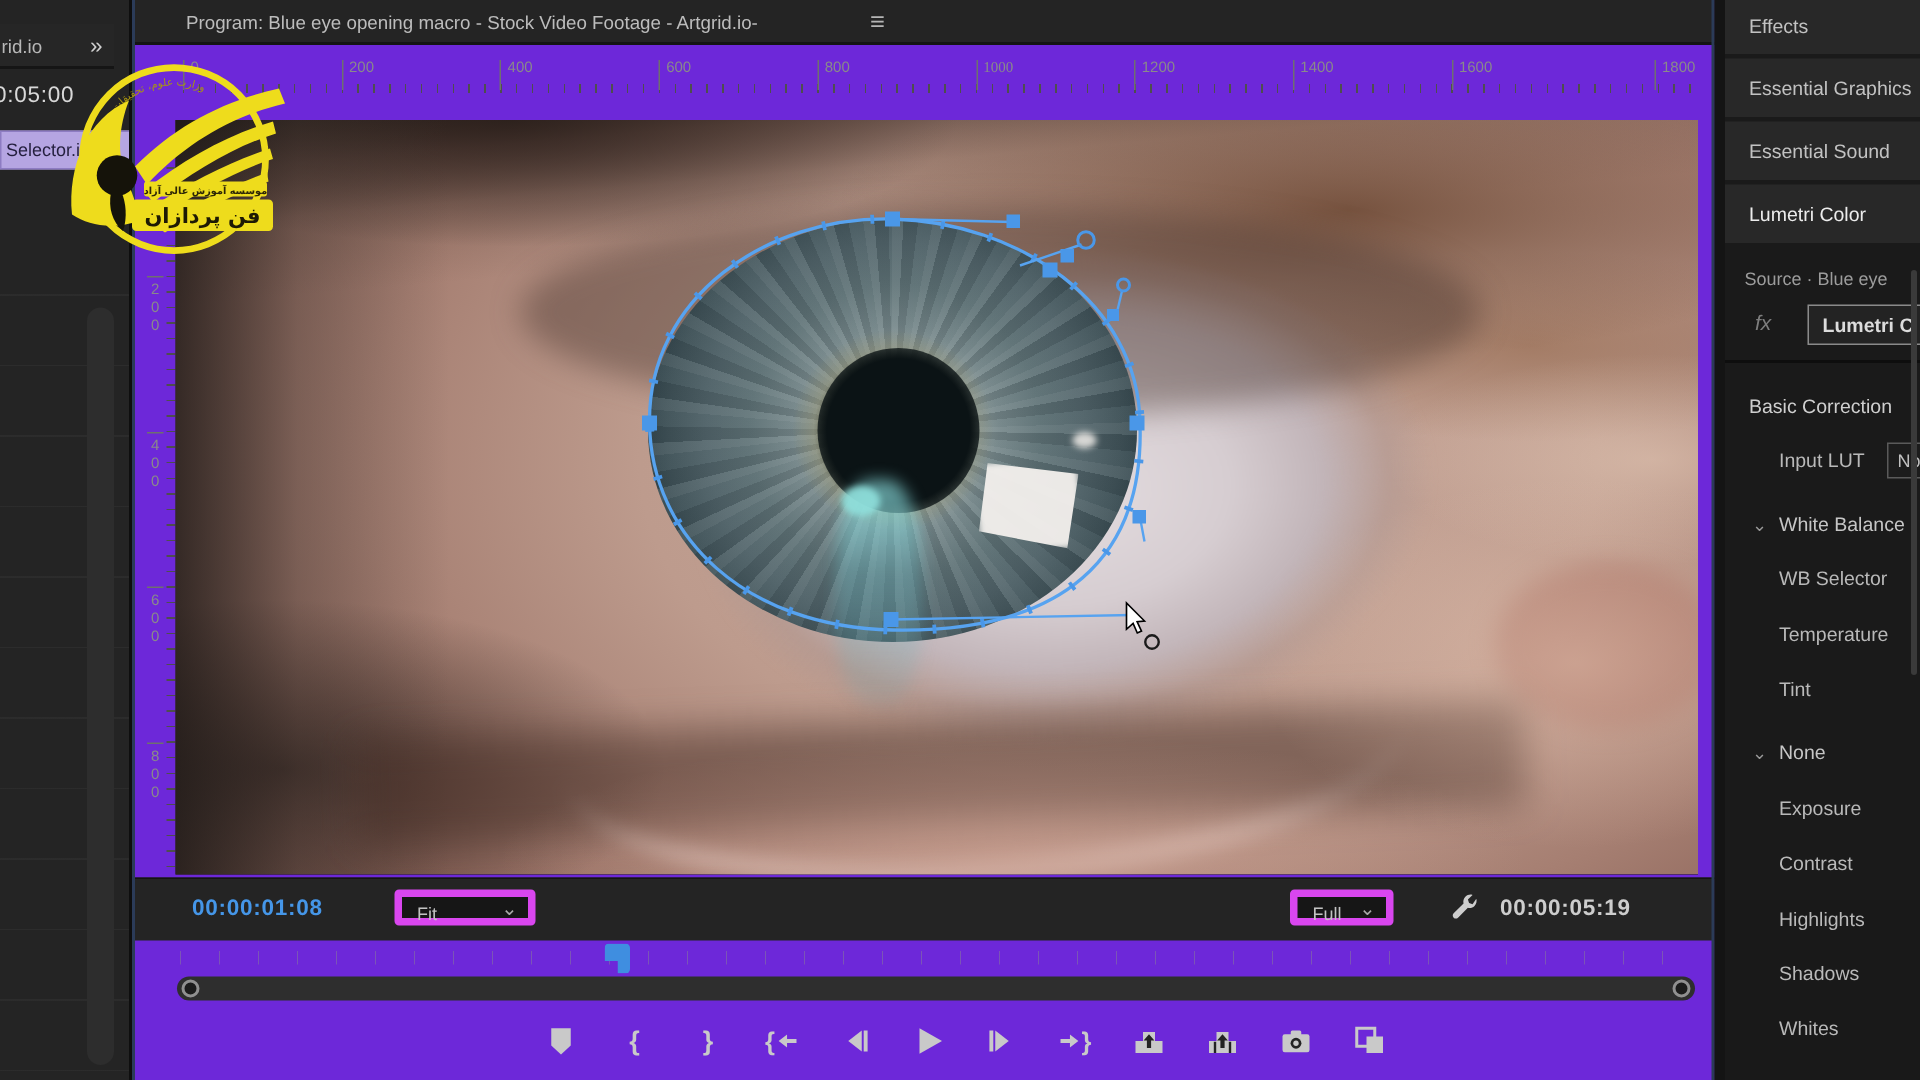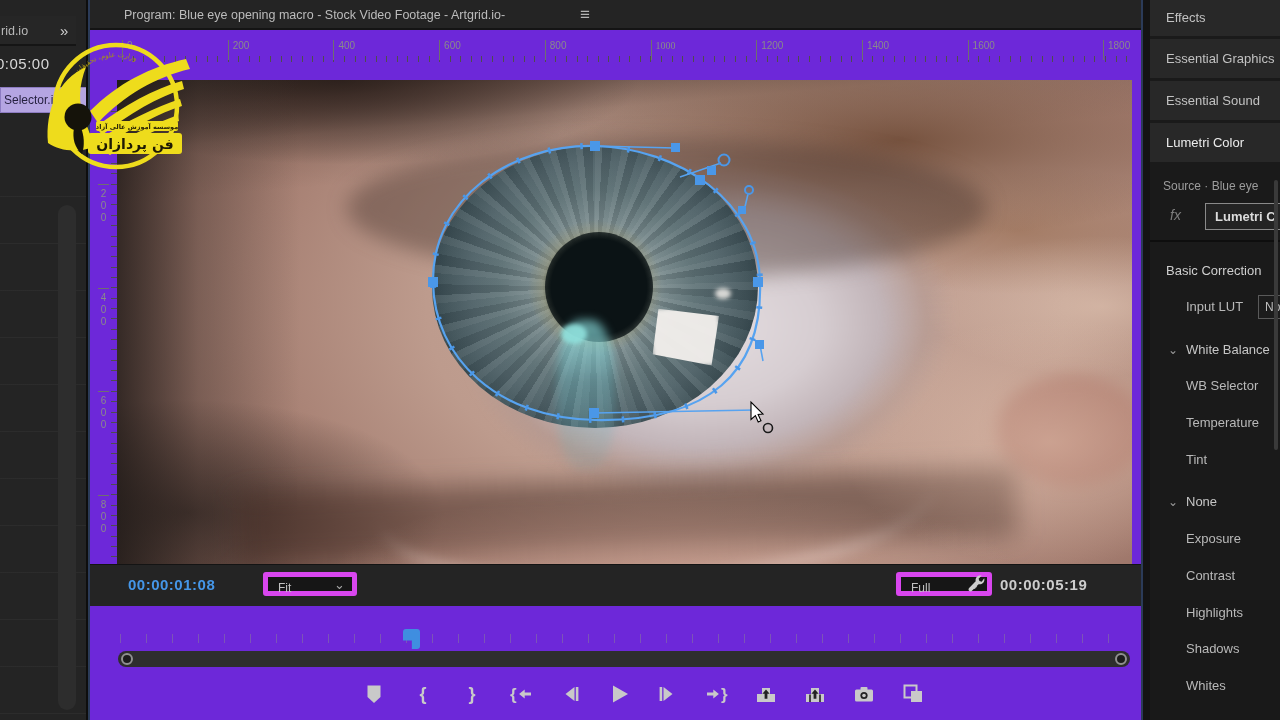--- a/index.html
+++ b/index.html
@@ -68,26 +68,26 @@
   .tealspot { left:444px; top:244px; width:26px; height:20px; border-radius:50%; background:#8fe0dc; filter:blur(2px); opacity:0.9; }
   .lowlid { left:260px; top:330px; width:560px; height:180px; border-radius:50%; transform:rotate(-4deg); filter:blur(6px);
       border-bottom:18px solid rgba(228,206,198,0.55); }
   .crease { left:120px; top:400px; width:780px; height:70px; transform:rotate(-2deg); filter:blur(12px); background:rgba(70,45,38,0.5); }
   .rlight { inset:0; background:radial-gradient(30% 35% at 92% 72%, rgba(235,200,180,0.5), rgba(0,0,0,0) 70%),
       radial-gradient(25% 20% at 97% 45%, rgba(240,215,195,0.45), rgba(0,0,0,0) 70%),
       radial-gradient(45% 22% at 55% 98%, rgba(205,160,145,0.55), rgba(0,0,0,0) 75%); }
   .mask-svg { position:absolute; inset:0; }
 
   
-  .ctrlbar { position:absolute; left:0; top:564px; width:1053px; height:42px; background:#242424; border-top:1px solid #141414; }
+  .ctrlbar { position:absolute; left:0; top:585px; width:1053px; height:42px; background:#242424; border-top:1px solid #141414; }
   .tc-current { position:absolute; left:38px; top:11px; font-size:15px; font-weight:700; letter-spacing:0.5px; color:#4596e8; }
   .select { position:absolute; top:7px; height:24px; background:#161616; border:5px solid #d946ef; border-radius:3px; color:#c2c2c2; font-size:12px; line-height:22px; padding-left:10px; }
   .select .chev { position:absolute; right:7px; top:-3px; font-size:13px; color:#a8a8a8; }
   .sel-fit { left:173px; width:94px; }
-  .sel-full { left:770px; width:96px;margin-left:36px; }
+  .sel-full { left:770px; width:69px; }
   .wrench { position:absolute; left:873px; top:7px; width:24px; height:24px; }
   .tc-total { position:absolute; left:910px; top:11px; font-size:15px; font-weight:600; letter-spacing:0.5px; color:#cdcdcd; }
 
   .minitl { position:absolute; left:28px; top:630px; width:1012px; height:20px;
       background:repeating-linear-gradient(90deg, rgba(140,140,140,0.45) 0 1px, transparent 1px 26px) 2px 4px / 100% 9px no-repeat; }
   .playhead { position:absolute; left:313px; top:629px; width:17px; height:20px; background:#3f8ee0;
       clip-path:polygon(0 0, 100% 0, 100% 100%, 52% 100%, 52% 58%, 0 58%); border-radius:3px; }
   .scrollbar { position:absolute; left:28px; top:651px; width:1012px; height:16px; background:#2e2e2e; border-radius:8px; }
   .knob { position:absolute; top:2px; width:12px; height:12px; border-radius:50%; background:#1c1c1c; border:2px solid #909090; }
   .knob.l { left:3px; } .knob.r { right:3px; }

